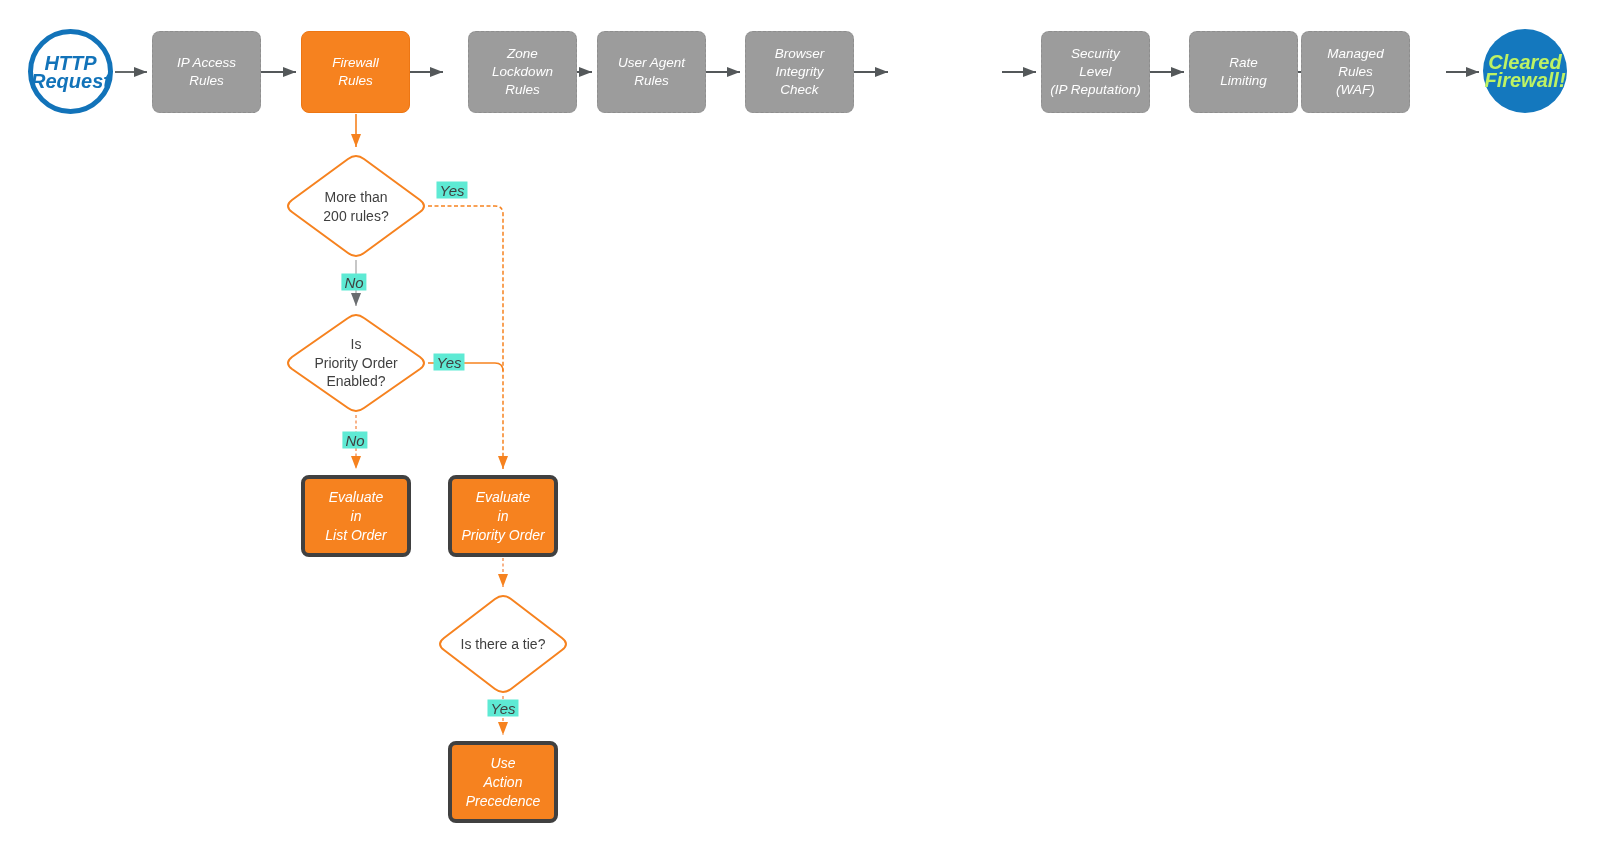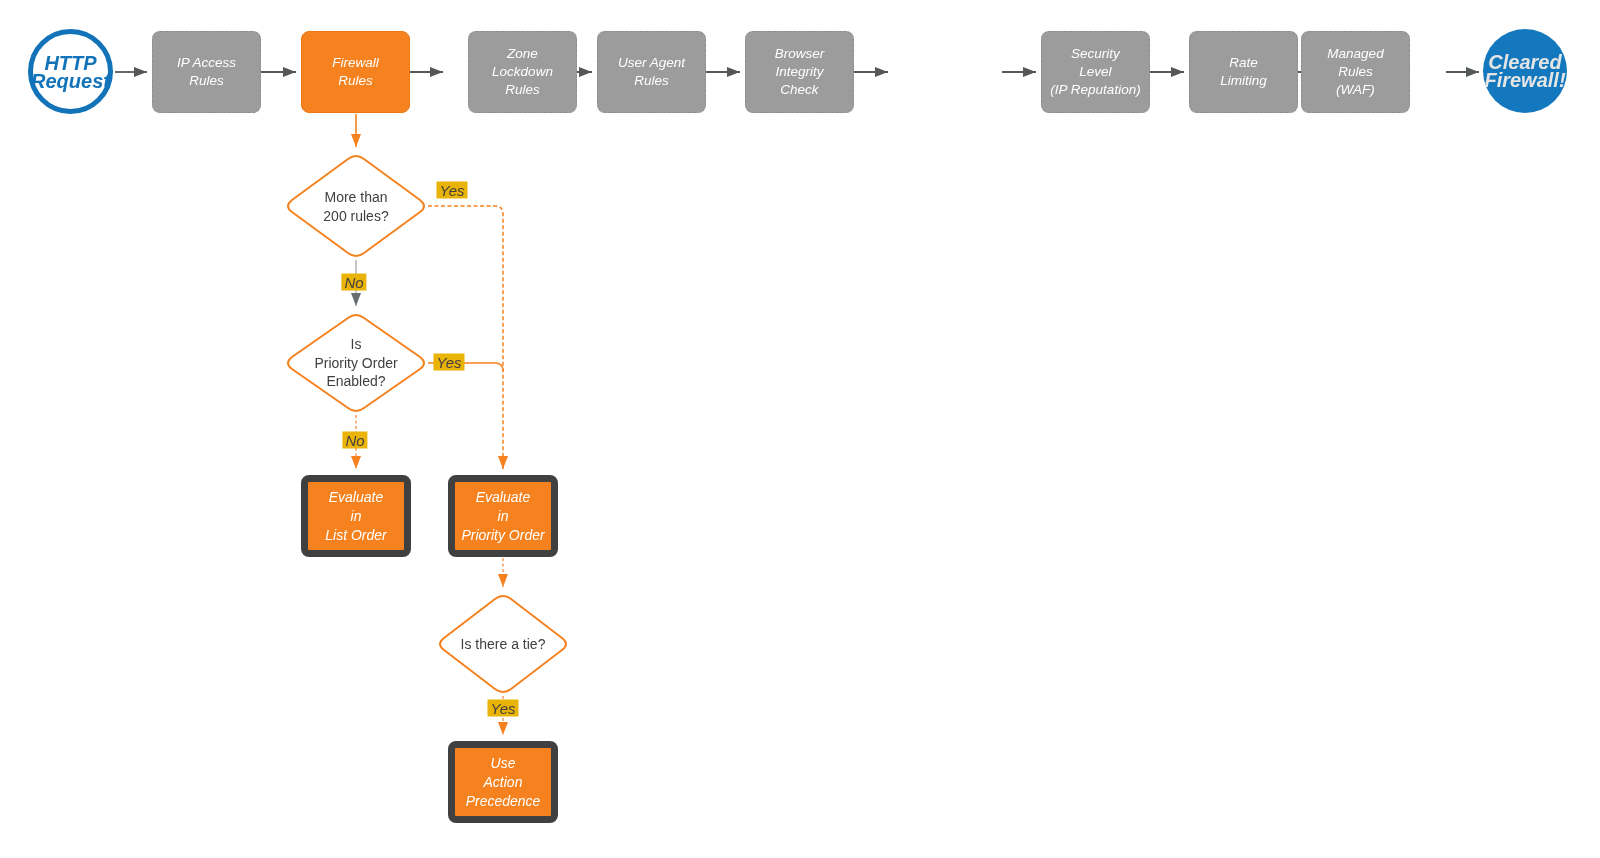--- a/index.html
+++ b/index.html
@@ -13,39 +13,39 @@
           text-align:center; white-space:pre-line; }
 
   
   .stage { width:109px; height:82px; top:31px;
            background:var(--gray-node,#9C9C9C); border:1px dashed #8E8E8E; border-radius:8px;
            color:#ffffff; font-style:italic; font-size:13.5px; line-height:18px; }
   .stage.highlight { background:var(--orange,#F6821F); border:1px solid #ED7613; }
 
   
   .action { width:110px; height:82px;
-            background:var(--orange,#F6821F); border:7px solid #404040; border-radius:8px;
+            background:var(--orange,#F6821F); border:4px solid #404040; border-radius:8px;
             color:#ffffff; font-style:italic; font-size:14px; line-height:19px; }
 
   
   .circle { border-radius:50%; font-weight:bold; font-style:italic; font-size:20px; line-height:18px; }
   .circle.start { left:28px;  top:29px; width:85px; height:85px;
                   background:#ffffff; border:5px solid var(--blue-outline,#1273B9); color:var(--blue-outline,#1273B9); }
   .circle.end   { left:1483px; top:29px; width:84px; height:84px;
-                  background:var(--blue,#1478BE); color:#e5e5e5; }
+                  background:var(--blue,#1478BE); color:#bef264; }
 
   
   .decision-label { position:absolute; transform:translate(-50%,-50%);
                     color:var(--text-dark,#3F3F3F); font-size:14px; line-height:18.5px;
                     text-align:center; white-space:pre-line; }
 
   
   .edge-label { position:absolute; transform:translate(-50%,-50%);
                 color:var(--text-dark,#3F3F3F); font-style:italic; font-size:15px;
-                background:#eab308; padding:0 3px; }
+                background:#5eead4; padding:0 3px; }
 
   .diamond { fill:#ffffff; stroke:var(--orange,#F6821F); stroke-width:2; }
   .edge-dark   { stroke:var(--arrow-dark,#54585A); stroke-width:1.8; fill:none; }
   .edge-gray   { stroke:var(--gray-line,#B4B4B4); stroke-width:1.5; fill:none; }
   .edge-orange { stroke:var(--orange,#F6821F); stroke-width:1.6; fill:none; }
   .edge-orange-dash  { stroke:var(--orange,#F6821F); stroke-width:1.5; fill:none; stroke-dasharray:4 2.5; }
   .edge-orange-light { stroke:var(--orange-light,#F69B62); stroke-width:1.5; fill:none; stroke-dasharray:3 2.5; }
 </style>
 </head>
 <body>

